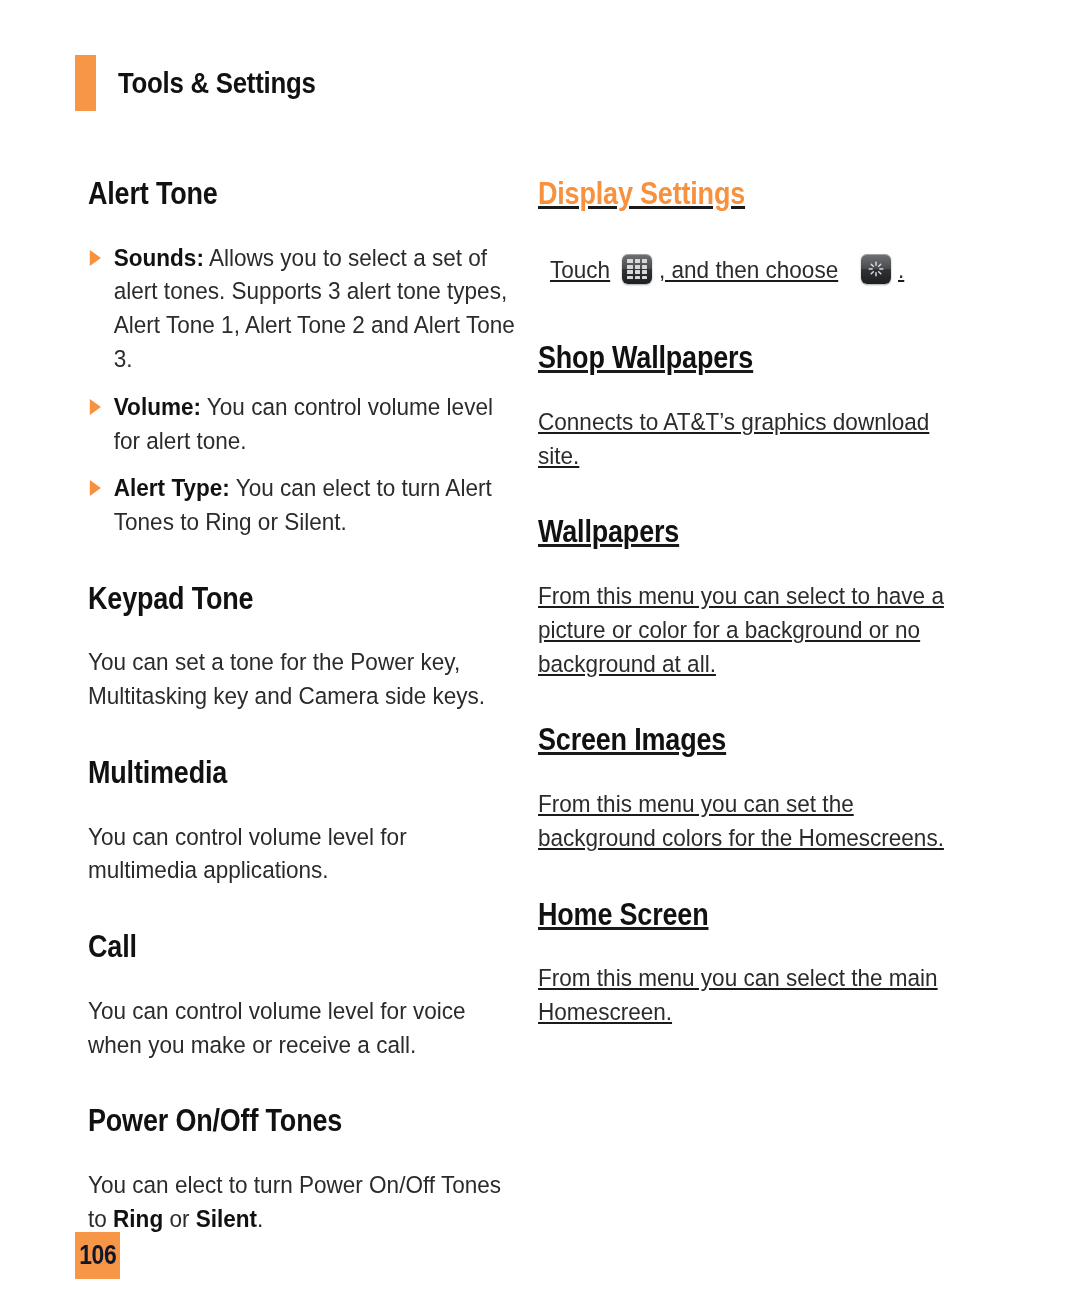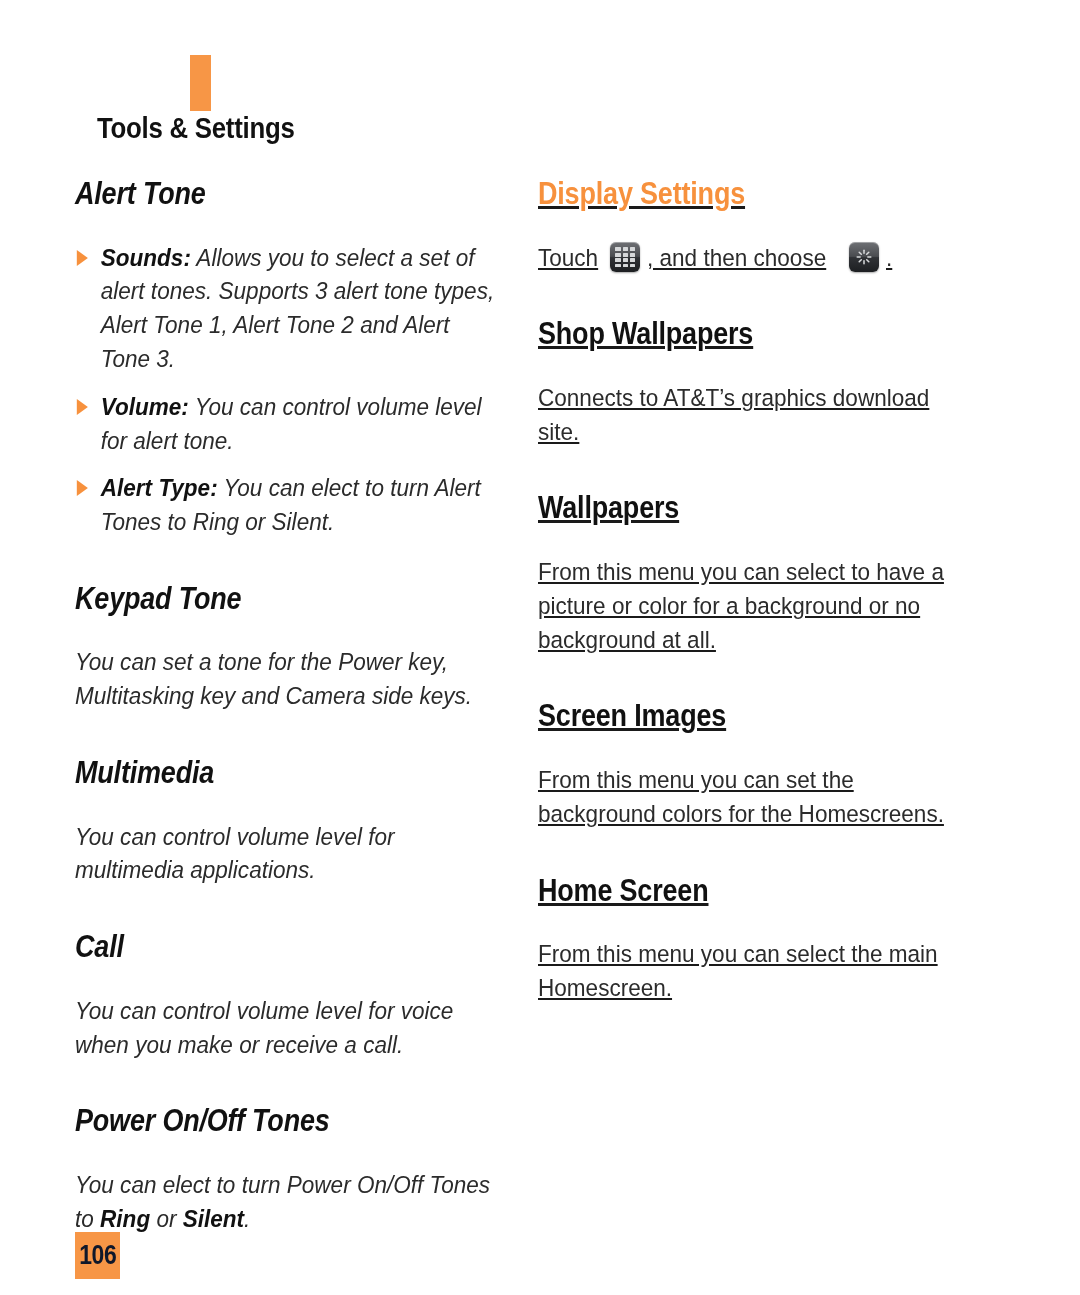--- a/index.html
+++ b/index.html
@@ -17,21 +17,20 @@
   }
 
   
   .running-head {
     position: absolute;
     left: 75px;
     top: 55px;
     display: flex;
     align-items: center;
     height: 56px;
-    flex-direction: column;
   }
   .running-head-bar {
     width: 21px;
     height: 56px;
     background: #F79646;
     flex: none;
   }
   .running-head-title {
     margin-left: 22px;
     font-size: 30px;
@@ -47,21 +46,21 @@
   .columns {
     position: absolute;
     left: 0;
     top: 178px;
     width: 1080px;
   }
   .col {
     position: absolute;
     top: 0;
   }
-  .col-left  { left: 75px;  width: 430px; font-style: italic; }
+  .col-left  { left: 88px;  width: 430px; }
   .col-right { left: 538px; width: 430px; text-decoration: underline; }
 
   
   h2.sec-head {
     margin: 0;
     font-size: 31px;
     font-weight: bold;
     line-height: 1.05;
     letter-spacing: -0.2px;
     transform: scaleX(0.87);
@@ -107,21 +106,21 @@
     width: 0;
     height: 0;
     border-left: 12px solid #F7913D;
     border-top: 8px solid transparent;
     border-bottom: 8px solid transparent;
   }
   .bullet b { font-weight: bold; color: #111111; }
 
   
   .touch-line {
-    margin: 0;
+    margin: 12px;
     font-size: 24.5px;
     line-height: 1.38;
     color: #2b2b2b;
     display: flex;
     align-items: center;
     white-space: nowrap;
   }
   .touch-line .txt { transform: scaleX(0.92); transform-origin: left center; }
 
   .phone-icon {

